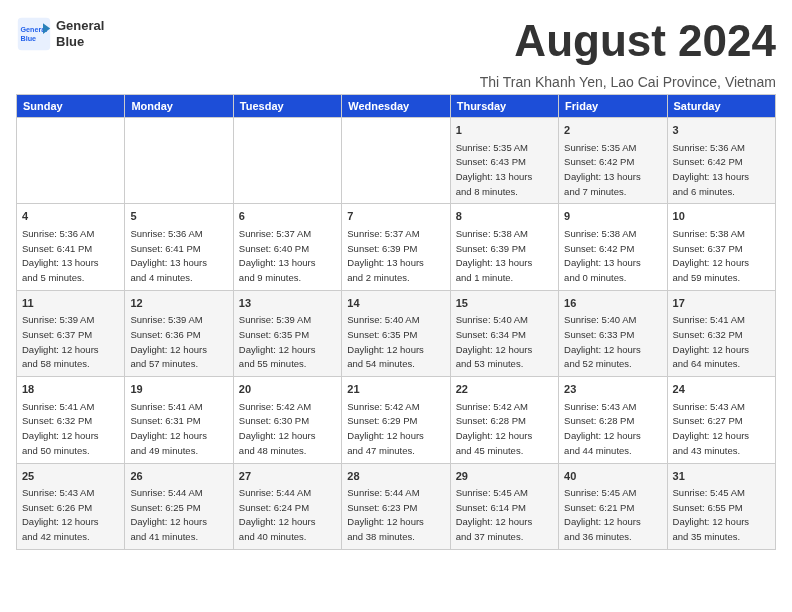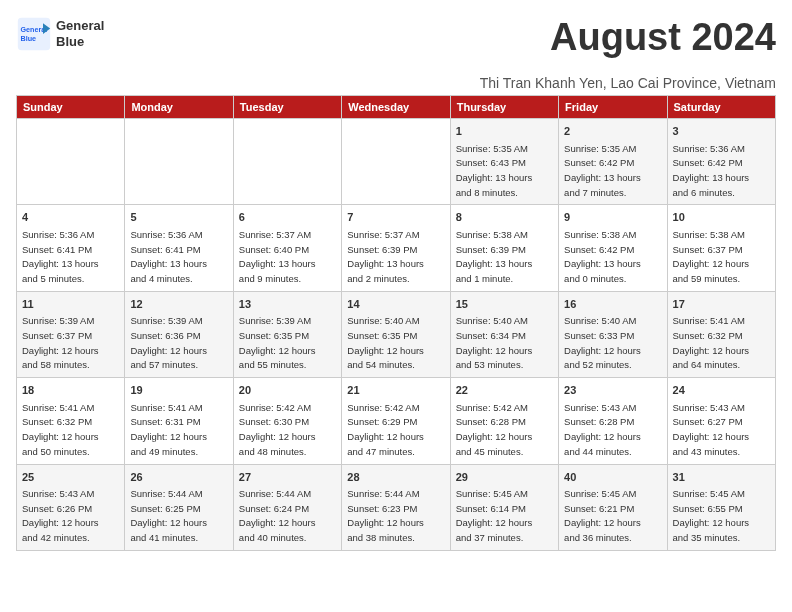--- a/index.html
+++ b/index.html
@@ -28,36 +28,36 @@
       line-height: 1.2;
     }
     .logo-icon {
       width: 36px;
       height: 36px;
     }
     .title-block {
       text-align: right;
     }
     .main-title {
-      font-size: 38px;
+      font-size: 44px;
       font-weight: bold;
       color: #333;
     }
     .subtitle {
       font-size: 14px;
       color: #555;
-      margin-top: 16px;
+      margin-top: 8px;
     }
     table {
       width: 100%;
       border-collapse: collapse;
       font-size: 10px;
     }
     thead tr th {
-      background: #b91c1c;
+      background: #1d4ed8;
       color: #fff;
       text-align: left;
       padding: 5px 6px;
       font-size: 11px;
       font-weight: bold;
       border: 1px solid #ccc;
     }
     tbody tr td {
       border: 1px solid #ccc;
       padding: 4px 5px;

